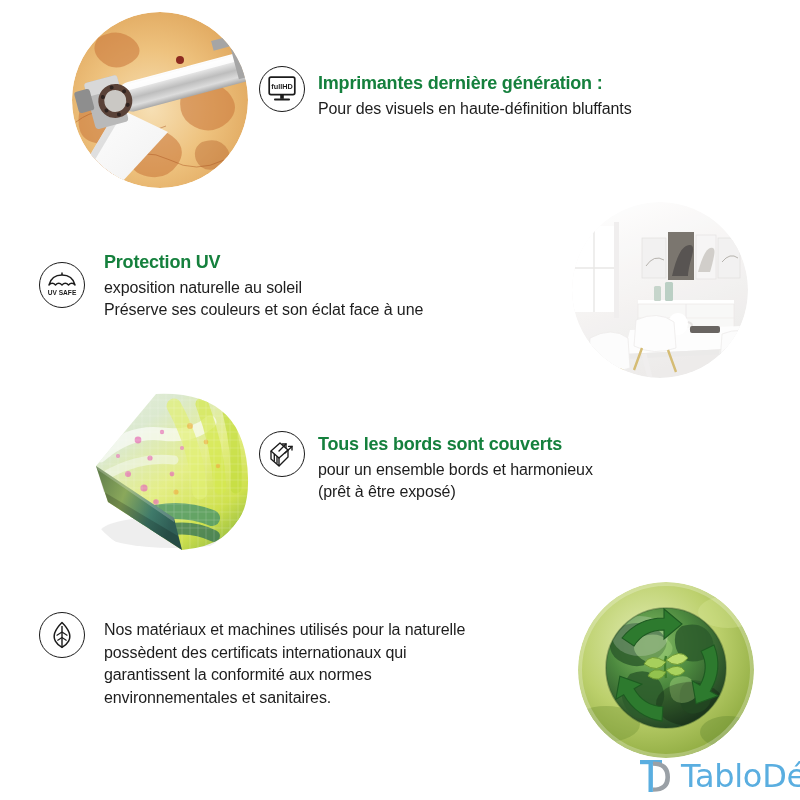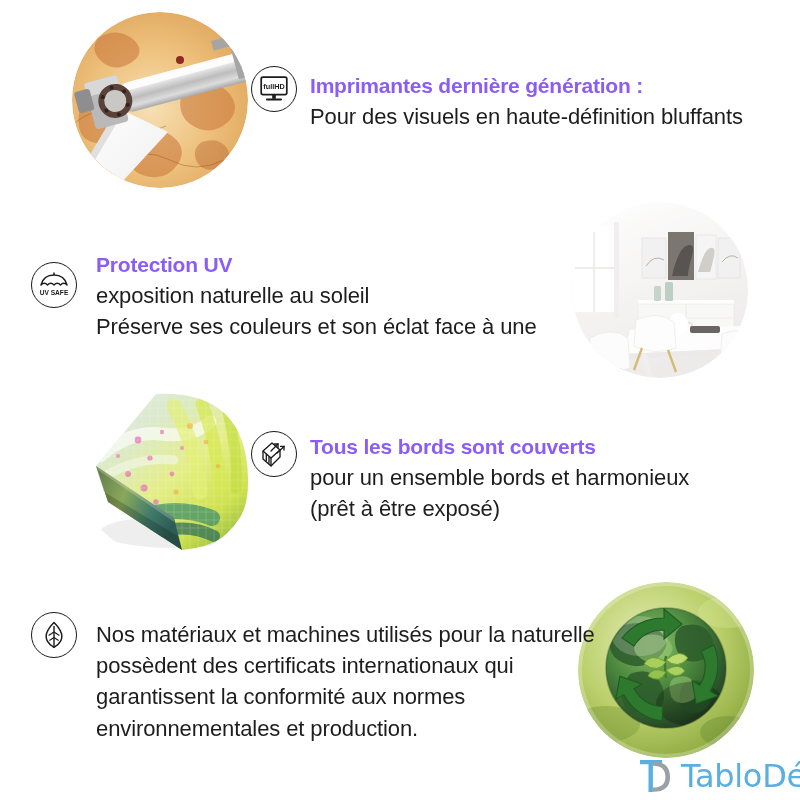--- a/index.html
+++ b/index.html
@@ -2,39 +2,39 @@
 <html><head>
 <meta charset="utf-8">
 <style>
   * { box-sizing: border-box; margin: 0; padding: 0; }
   html, body {
     width: 800px; height: 800px;
     background: #ffffff;
     font-family: "Liberation Sans", sans-serif;
     overflow: hidden;
   }
-  .page { position: relative; width: 800px; height: 800px; background: #fff; }
+  .page { position: relative; width: 800px; height: 800px; background: #fff; padding-left: 8px; }
 
   
   .feature { position: absolute; }
   .feat-icon {
     position: absolute;
     width: 46px; height: 46px;
     border: 1.6px solid #1b1b1b;
     border-radius: 50%;
     display: flex; align-items: center; justify-content: center;
     background: #fff;
   }
   .feat-text { position: absolute; }
   .feat-title {
-    font-size: 21px; font-weight: bold; color: #8b5cf6;
+    font-size: 18px; font-weight: bold; color: #15803d;
     letter-spacing: -0.2px; line-height: 1.2; white-space: nowrap;
   }
   .feat-desc {
-    font-size: 22px; color: #1d1d1d; line-height: 1.42;
+    font-size: 16px; color: #1d1d1d; line-height: 1.42;
     letter-spacing: -0.1px; margin-top: 3px;
   }
   .feat-desc div { white-space: nowrap; }
 
   
   .photo {
     position: absolute; border-radius: 50%; overflow: hidden;
   }
   .photo svg { display: block; width: 100%; height: 100%; }
 
@@ -456,21 +456,21 @@
           <path d="M14 17.4 L9.4 20.4"></path>
             <path d="M14 17.4 L18.6 20.4"></path>
         </g>
       </svg>
     </div>
     <div class="feat-text" style="left:96px; top:616px;">
       <div class="feat-desc">
         <div>Nos matériaux et machines utilisés pour la naturelle</div>
         <div>possèdent des certificats internationaux qui</div>
         <div>garantissent la conformité aux normes</div>
-        <div>environnementales et production.</div>
+        <div>environnementales et sanitaires.</div>
       </div>
     </div>
   </div>
 
   <div class="logo" style="left:638px; top:757px;">
     <div class="logo-mark">
       <svg width="38" height="36" viewBox="0 0 38 36">
         <rect x="2" y="2" width="22" height="4.2" fill="#5aaee0"></rect>
         <rect x="10.5" y="2" width="4.4" height="32" fill="#5aaee0"></rect>
         <path d="M15 3.6 q17 0 17 15.6 q0 14.6 -17 14.6 l0 -4.2 q12.4 0 12.4 -10.6 q0 -11.2 -12.4 -11.2 z" fill="#9aa0a6"></path>

